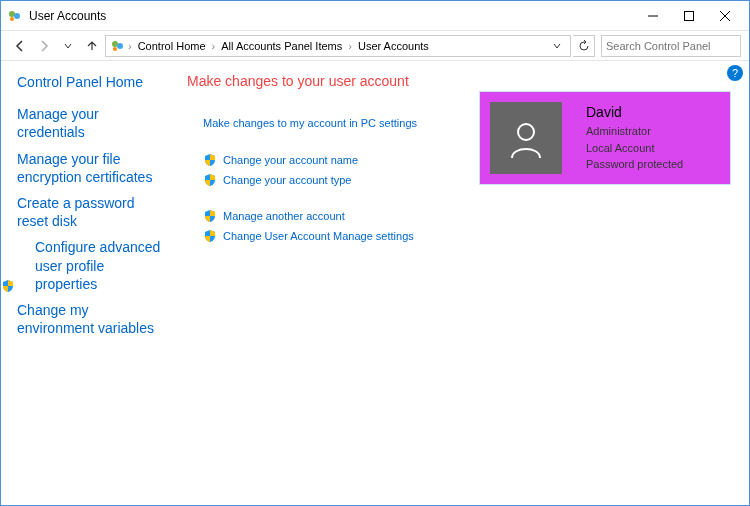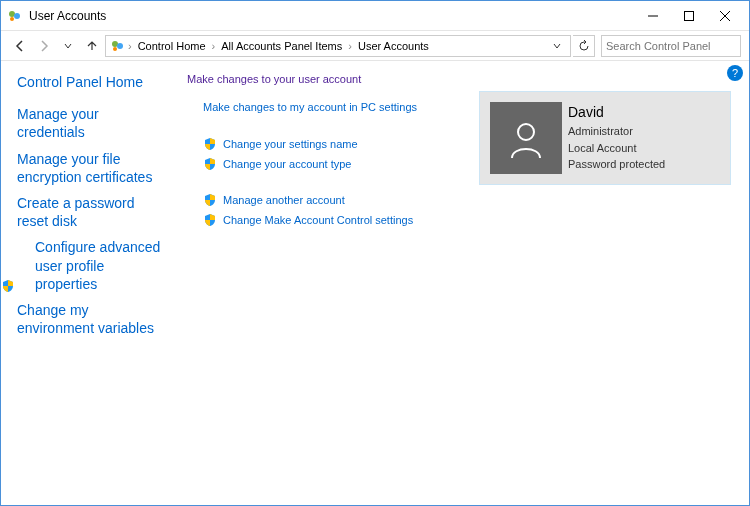--- a/index.html
+++ b/index.html
@@ -23,28 +23,28 @@
     
     .content { display: flex; position: relative; padding: 12px 16px 0 16px; height: calc(100% - 60px); }
     
     .sidebar { width: 160px; padding-right: 8px; }
     .sidebar a { display: block; font-size: 14px; color: #0066cc; text-decoration: none; margin-bottom: 8px; line-height: 1.3; cursor: pointer; }
     .sidebar a.home { font-weight: normal; margin-bottom: 14px; }
     .sidebar .shield-item { display: flex; align-items: flex-end; gap: 20px; margin-left: -16px; }
     .sidebar .shield-item a { margin-bottom: 0; }
     
     .main { flex: 1; padding-left: 10px; }
-    .main h1 { color: #4c1d95; font-size: 11px; font-weight: normal; margin-bottom: 16px; }
+    .main h1 { color: #ef4444; font-size: 14px; font-weight: normal; margin-bottom: 28px; }
     .main-links { margin-left: 16px; }
     .main-links a { display: block; font-size: 11px; color: #0066cc; text-decoration: none; margin-bottom: 8px; cursor: pointer; }
     .link-row { display: flex; align-items: center; gap: 6px; margin-bottom: 6px; }
     .link-row a { margin-bottom: 0; }
     .spacer { height: 16px; }
     
-    .account-card { position: absolute; right: 18px; top: 30px; width: 252px; background: #e5e5e5; border: 1px solid #cce5f5; padding: 10px; display: flex; gap: 6px; }
+    .account-card { position: absolute; right: 18px; top: 30px; width: 252px; background: #d946ef; border: 1px solid #cce5f5; padding: 10px; display: flex; gap: 24px; }
     .avatar { width: 72px; height: 72px; background: #666; display: flex; align-items: center; justify-content: center; flex-shrink: 0; }
     .account-info { font-size: 11px; color: #333; line-height: 1.5; }
     .account-info .name { font-size: 14px; color: #000; }
     
     .help-btn { position: absolute; right: 6px; top: 4px; width: 16px; height: 16px; background: #0078d7; color: #fff; border-radius: 50%; font-size: 11px; display: flex; align-items: center; justify-content: center; cursor: pointer; }
     
     .shield-icon { width: 14px; height: 14px; flex-shrink: 0; }
     
     svg { display: block; }
   </style>
@@ -163,21 +163,21 @@
       <a>Make changes to my account in PC settings</a>
       <div class="spacer"></div>
       <div class="link-row">
         <span class="shield-icon">
           <svg width="14" height="14" viewBox="0 0 14 14">
               <path d="M7 1 L12 3 V7 C12 10 9.5 12.5 7 13 C4.5 12.5 2 10 2 7 V3 Z" fill="#2196f3"></path>
               <path d="M7 1 L12 3 V7 L7 7 Z" fill="#ffc107"></path>
               <path d="M7 7 L7 13 C4.5 12.5 2 10 2 7 Z" fill="#ffc107"></path>
             </svg>
         </span>
-        <a>Change your settings name</a>
+        <a>Change your account name</a>
       </div>
       <div class="link-row">
         <span class="shield-icon">
           <svg width="14" height="14" viewBox="0 0 14 14">
               <path d="M7 1 L12 3 V7 C12 10 9.5 12.5 7 13 C4.5 12.5 2 10 2 7 V3 Z" fill="#2196f3"></path>
               <path d="M7 1 L12 3 V7 L7 7 Z" fill="#ffc107"></path>
               <path d="M7 7 L7 13 C4.5 12.5 2 10 2 7 Z" fill="#ffc107"></path>
             </svg>
         </span>
         <a>Change your account type</a>
@@ -194,21 +194,21 @@
         <a>Manage another account</a>
       </div>
       <div class="link-row">
         <span class="shield-icon">
           <svg width="14" height="14" viewBox="0 0 14 14">
               <path d="M7 1 L12 3 V7 C12 10 9.5 12.5 7 13 C4.5 12.5 2 10 2 7 V3 Z" fill="#2196f3"></path>
               <path d="M7 1 L12 3 V7 L7 7 Z" fill="#ffc107"></path>
               <path d="M7 7 L7 13 C4.5 12.5 2 10 2 7 Z" fill="#ffc107"></path>
             </svg>
         </span>
-        <a>Change Make Account Control settings</a>
+        <a>Change User Account Manage settings</a>
       </div>
     </div>
   </div>
 
   <div class="account-card">
     <div class="avatar">
       <svg width="40" height="40" viewBox="0 0 40 40">
           <circle cx="20" cy="14" r="8" fill="none" stroke="#fff" stroke-width="2"></circle>
           <path d="M6 40 C6 28 34 28 34 40" fill="none" stroke="#fff" stroke-width="2"></path>
         </svg>

